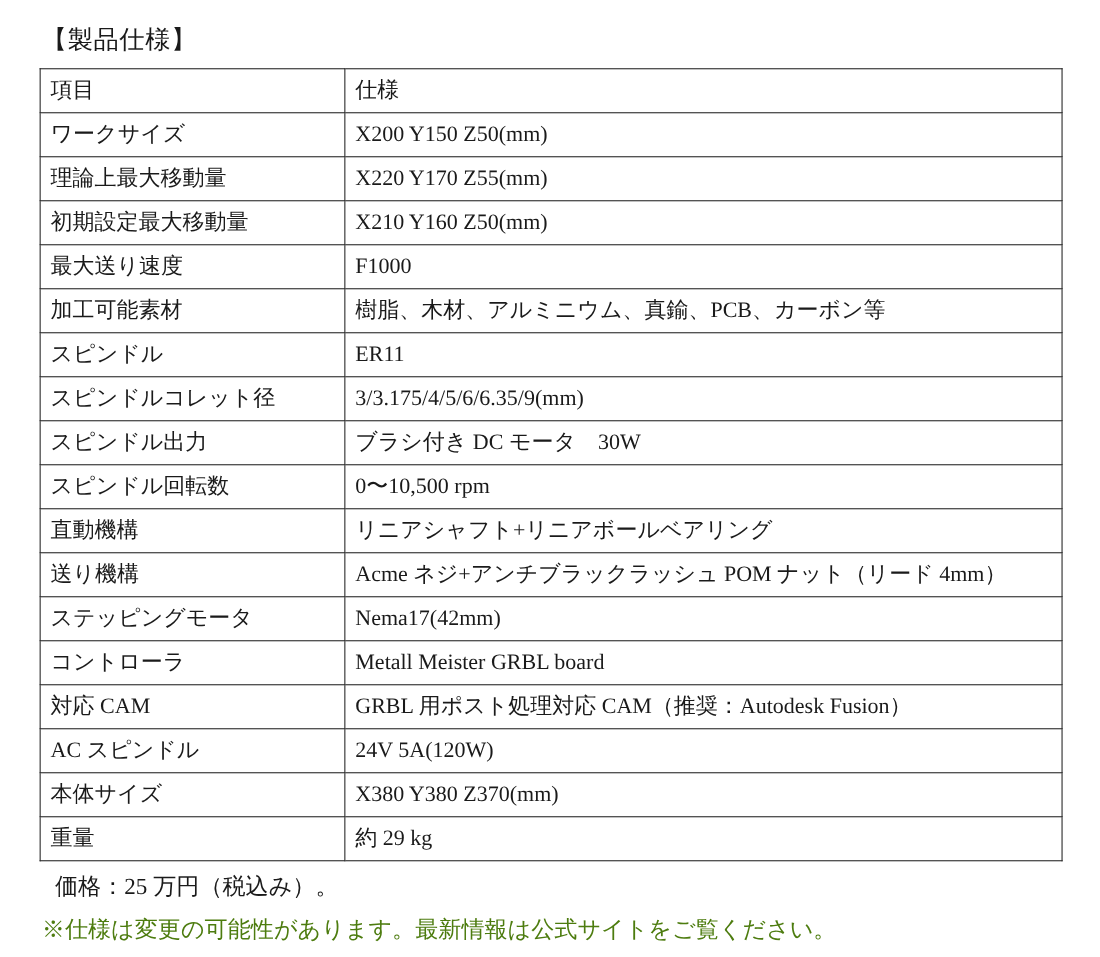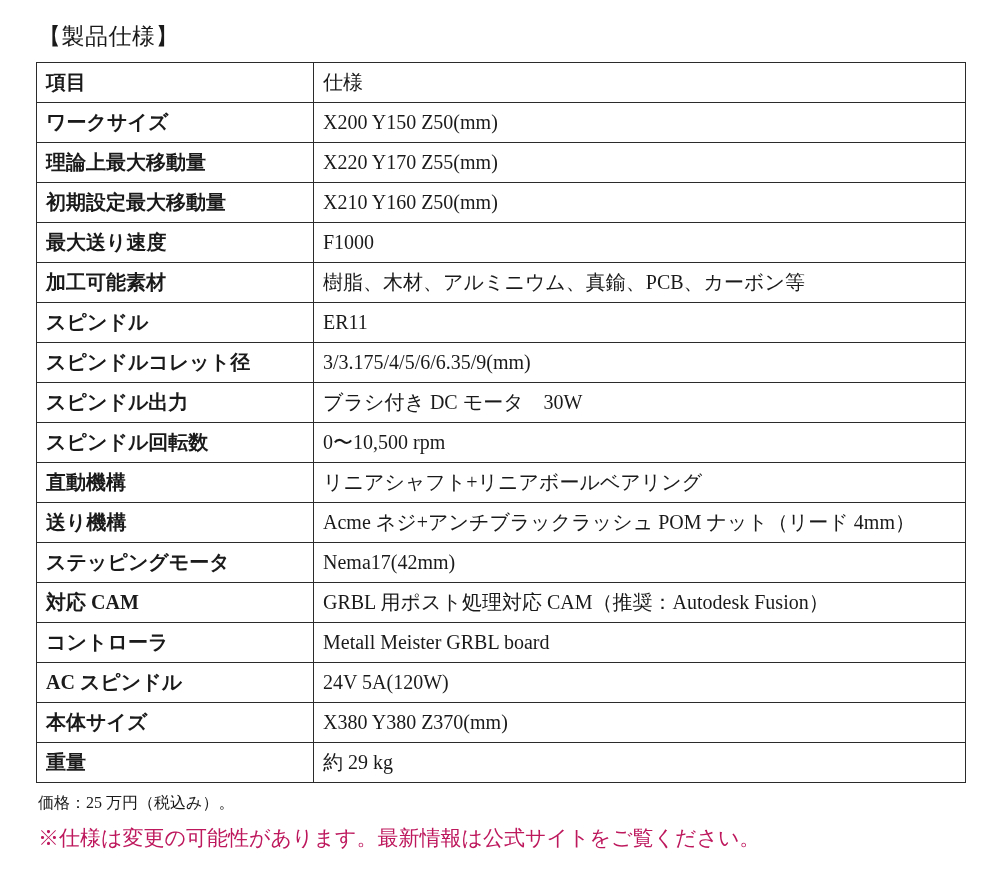--- a/index.html
+++ b/index.html
@@ -38,33 +38,32 @@
     height: 39px;
     padding: 0 9px;
     font-size: 20px;
     line-height: 1.25;
     vertical-align: middle;
     white-space: nowrap;
     overflow: hidden;
   }
   td.col-item {
     width: 258px;
-    font-weight: bold;
   }
   td.col-spec {
     width: auto;
   }
   .price-line {
-    font-size: 16px;
-    margin: 9px 0 0 2px;
+    font-size: 21px;
+    margin: 9px 0 0 14px;
     line-height: 1.4;
   }
   .note-line {
     font-size: 21px;
-    color: #be185d;
+    color: #4d7c0f;
     margin: 10px 0 0 2px;
     line-height: 1.4;
   }
 </style>
 </head>
 <body>
 
 <div class="page">
 
   <div class="doc-title">【製品仕様】</div>
@@ -117,26 +116,26 @@
       </tr>
       <tr>
         <td class="col-item">送り機構</td>
         <td class="col-spec">Acme ネジ+アンチブラックラッシュ POM ナット（リード 4mm）</td>
       </tr>
       <tr>
         <td class="col-item">ステッピングモータ</td>
         <td class="col-spec">Nema17(42mm)</td>
       </tr>
       <tr>
+        <td class="col-item">コントローラ</td>
+        <td class="col-spec">Metall Meister GRBL board</td>
+      </tr>
+      <tr>
         <td class="col-item">対応 CAM</td>
         <td class="col-spec">GRBL 用ポスト処理対応 CAM（推奨：Autodesk Fusion）</td>
-      </tr>
-      <tr>
-        <td class="col-item">コントローラ</td>
-        <td class="col-spec">Metall Meister GRBL board</td>
       </tr>
       <tr>
         <td class="col-item">AC スピンドル</td>
         <td class="col-spec">24V 5A(120W)</td>
       </tr>
       <tr>
         <td class="col-item">本体サイズ</td>
         <td class="col-spec">X380 Y380 Z370(mm)</td>
       </tr>
       <tr>

